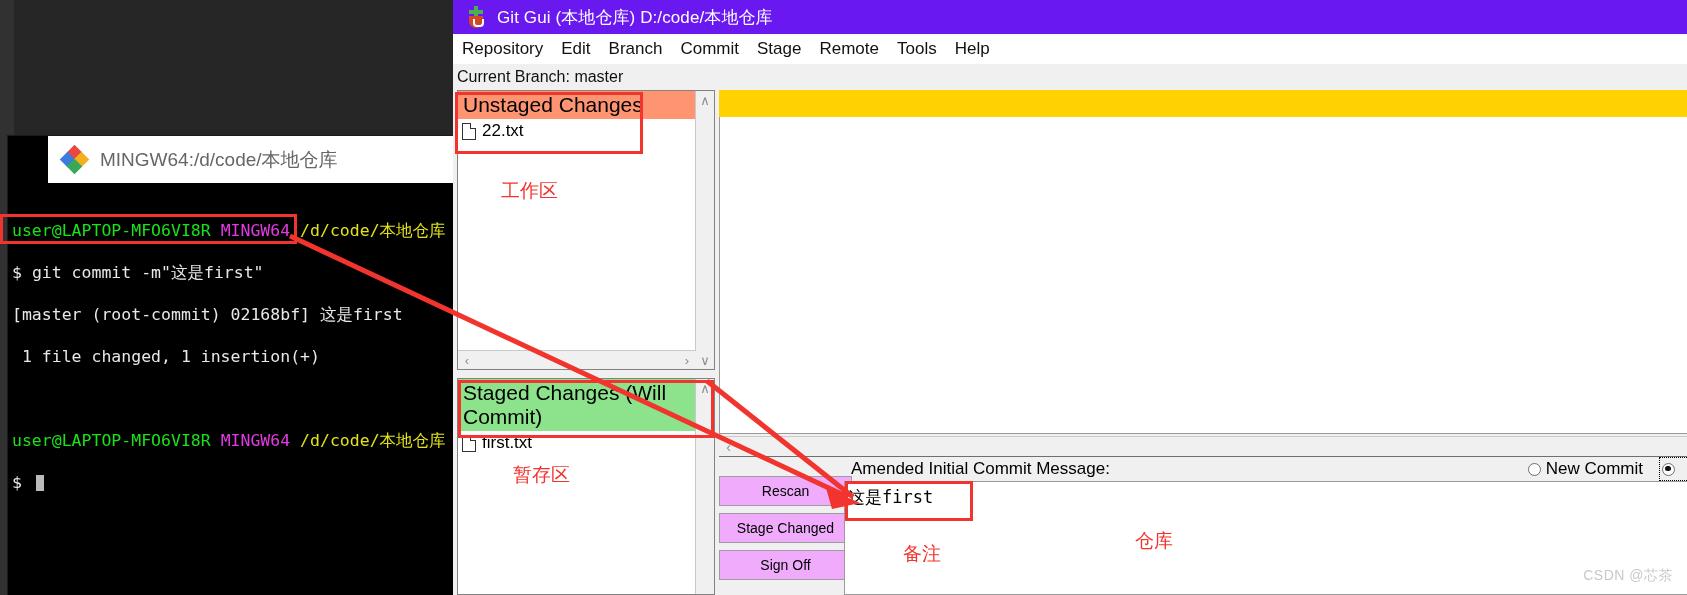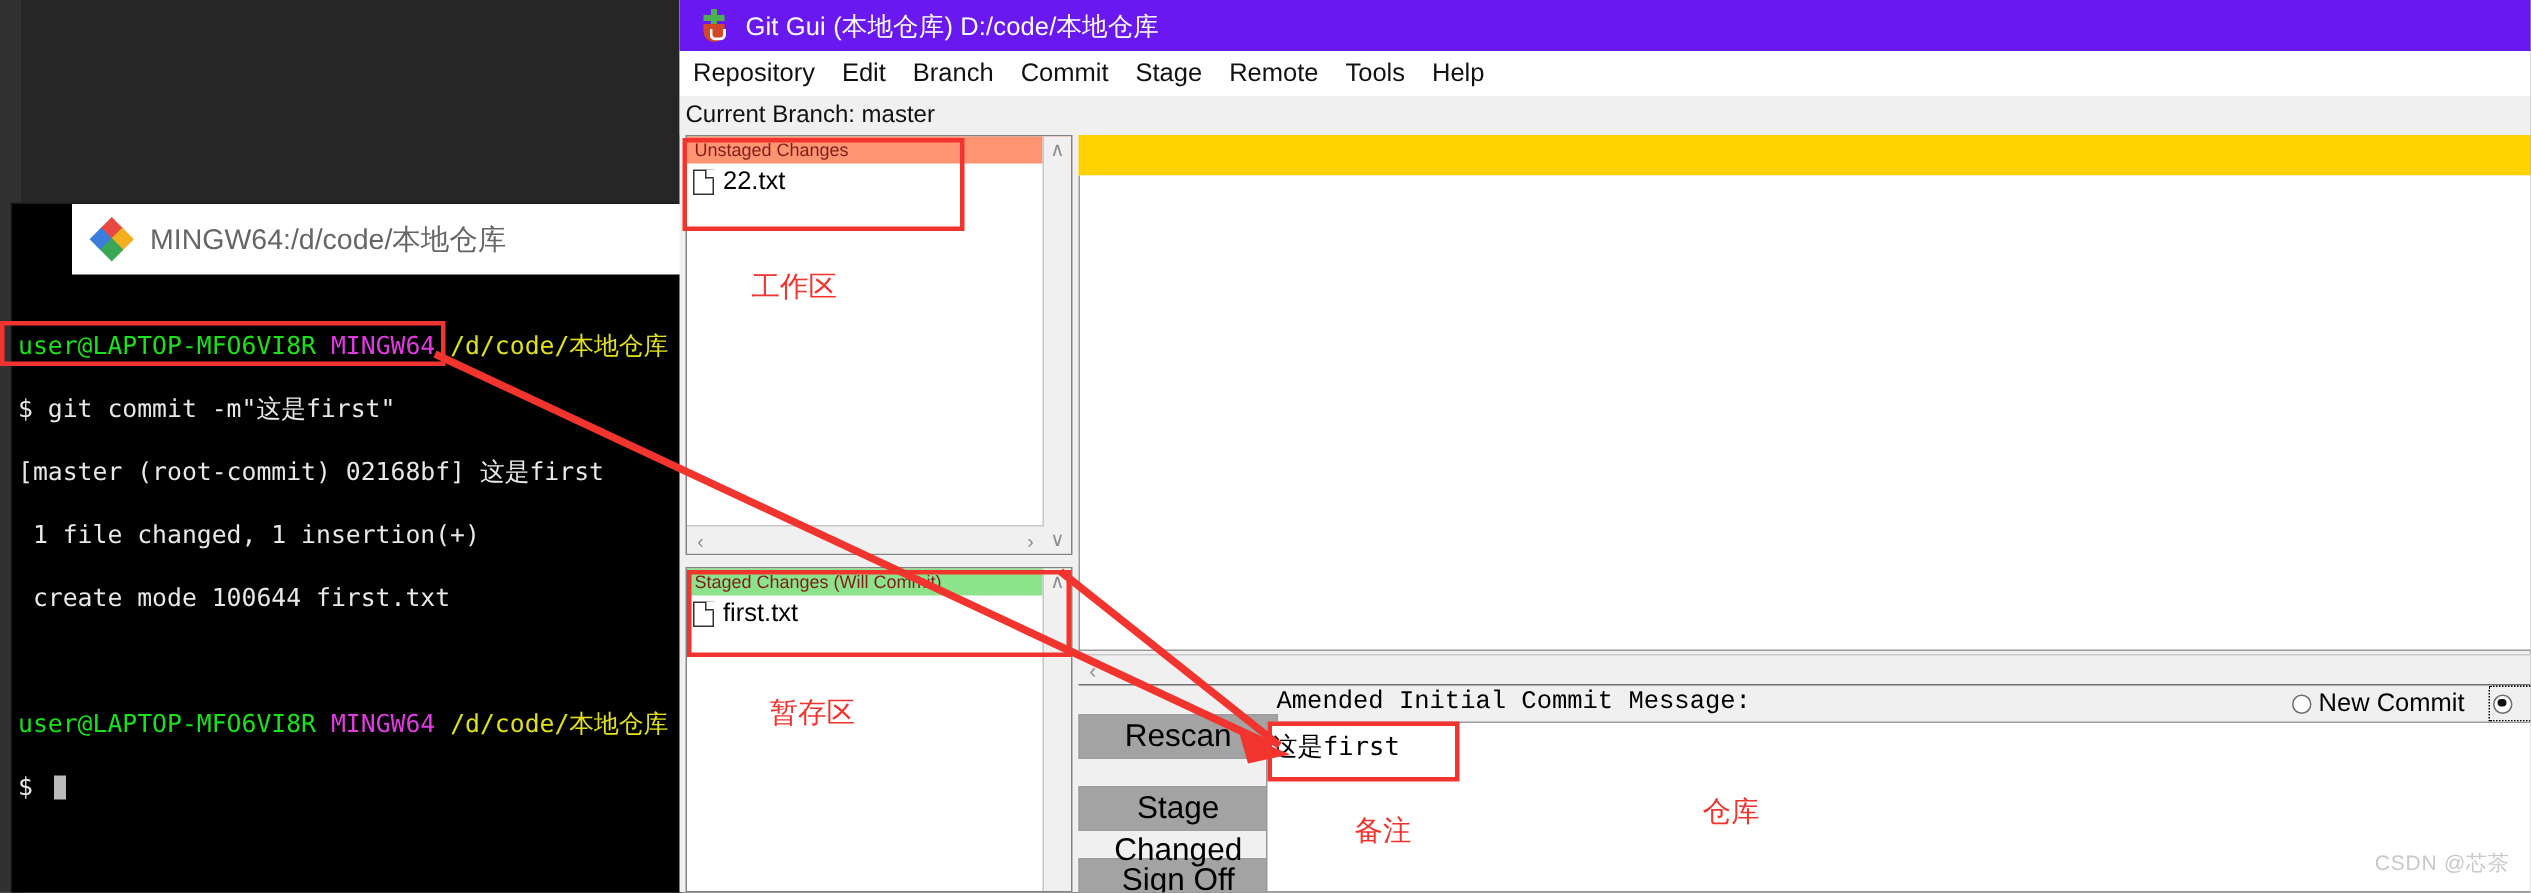--- a/index.html
+++ b/index.html
@@ -72,21 +72,21 @@
     height:26px;background:#f0f0f0;display:flex;align-items:center;
     padding-left:4px;font-size:16px;color:#111;
   }
 
   #gg-main{position:absolute;left:0;top:90px;right:0;bottom:0;}
 
   
   #col-left{position:absolute;left:4px;top:0;width:258px;bottom:0;}
 
   .panel{position:absolute;left:0;right:0;background:#fff;border:1px solid #828282;box-sizing:border-box;}
-  .panel-hdr{font-size:12px;padding:2px 0 2px 5px;color:#7f1d1d;}
+  .panel-hdr{font-size:21px;padding:2px 0 2px 5px;color:#000000;}
   .hdr-unstaged{background:#ff9473;}
   .hdr-staged{background:#8ce38c;}
   .file-row{display:flex;align-items:center;font-size:17px;padding:2px 0 2px 4px;color:#000;}
   .file-ico{width:14px;height:17px;flex:none;margin-right:6px;position:relative;
             border:1.3px solid #333;box-sizing:border-box;background:#fff;}
   .file-ico:after{content:"";position:absolute;right:-1px;top:-1px;width:5px;height:5px;background:#fff;
             border-left:1.3px solid #333;border-bottom:1.3px solid #333;}
 
   
   .vsb{position:absolute;right:0;top:0;bottom:0;width:18px;background:#f0f0f0;border-left:1px solid #c9c9c9;}
@@ -103,23 +103,23 @@
   #yellow-bar{position:absolute;left:0;right:0;top:0;height:27px;background:#ffd200;}
   #diff-area{position:absolute;left:0;right:0;top:27px;bottom:161px;background:#fff;border:1px solid #9a9a9a;border-top:none;box-sizing:border-box;}
   #diff-hsb{position:absolute;left:0;right:0;bottom:139px;height:19px;background:#f0f0f0;border-top:1px solid #c9c9c9;}
   #diff-hsb .arw{position:absolute;top:0;width:19px;height:19px;display:flex;align-items:center;justify-content:center;color:#8d8d8d;font-size:14px;}
   #diff-hsb .arw.lf{left:0;}
   #diff-hsb .arw.rt{right:0;}
 
   
   #commit-zone{position:absolute;left:0;right:0;bottom:0;height:138px;background:#f0f0f0;border-top:1px solid #6f6f6f;}
   #btncol{position:absolute;left:0;top:19px;width:135px;}
-  .gbtn{display:block;width:133px;height:30px;background:#a3a3a3;border:1px solid #9d9d9d;
-        font-size:21px;color:#000;text-align:center;line-height:28px;margin-bottom:18px;box-sizing:border-box;}
-  #msg-label{position:absolute;left:132px;top:2px;font-size:17px;color:#000;font-family:Liberation Mono, monospace;}
+  .gbtn{display:block;width:133px;height:30px;background:#f0abfc;border:1px solid #9d9d9d;
+        font-size:14px;color:#000;text-align:center;line-height:28px;margin-bottom:7px;box-sizing:border-box;}
+  #msg-label{position:absolute;left:132px;top:2px;font-size:17px;color:#000;}
   #msg-box{position:absolute;left:125px;top:24px;right:0;bottom:0;background:#fff;border:1px solid #9a9a9a;
            font-family:"DejaVu Sans Mono","Liberation Mono",monospace;font-size:17px;color:#000;
            padding:4px 0 0 3px;box-sizing:border-box;}
   #radio-row{position:absolute;right:2px;top:0;height:24px;display:flex;align-items:center;font-size:17px;color:#000;}
   .radio{width:13px;height:13px;border:1.4px solid #6e6e6e;border-radius:50%;background:#fff;margin-right:5px;
          display:inline-block;position:relative;flex:none;box-sizing:border-box;}
   .radio.on:after{content:"";position:absolute;left:2.4px;top:2.4px;width:5.2px;height:5.2px;border-radius:50%;background:#111;}
   .radio-item{display:flex;align-items:center;margin-left:14px;padding:1px 2px;}
   .radio-item.focused{border:1.3px dotted #000;gap:12px;}
 
@@ -145,21 +145,20 @@
         <i class="c"></i>
         <i class="d"></i>
     </span>
     <span class="tt-text">MINGW64:/d/code/本地仓库</span>
   </div>
   <div id="term-body">
 <div><span class="t-user">user@LAPTOP-MFO6VI8R</span> <span class="t-host">MINGW64</span> <span class="t-path">/d/code/本地仓库</span></div>
 <div><span class="t-white">$ </span><span class="t-white">git commit -m"这是first"</span></div>
 <div class="t-white">[master (root-commit) 02168bf] 这是first</div>
 <div class="t-white"> 1 file changed, 1 insertion(+)</div>
-<div class="t-white"> create mode 100644 first.txt</div>
 <div class="t-gap"></div>
 <div><span class="t-user">user@LAPTOP-MFO6VI8R</span> <span class="t-host">MINGW64</span> <span class="t-path">/d/code/本地仓库</span></div>
 <div><span class="t-white">$ </span><span id="term-caret"></span></div>
   </div>
 </div>
 
 <div id="gitgui">
 
   <div id="gg-title">
     <span class="gi">

